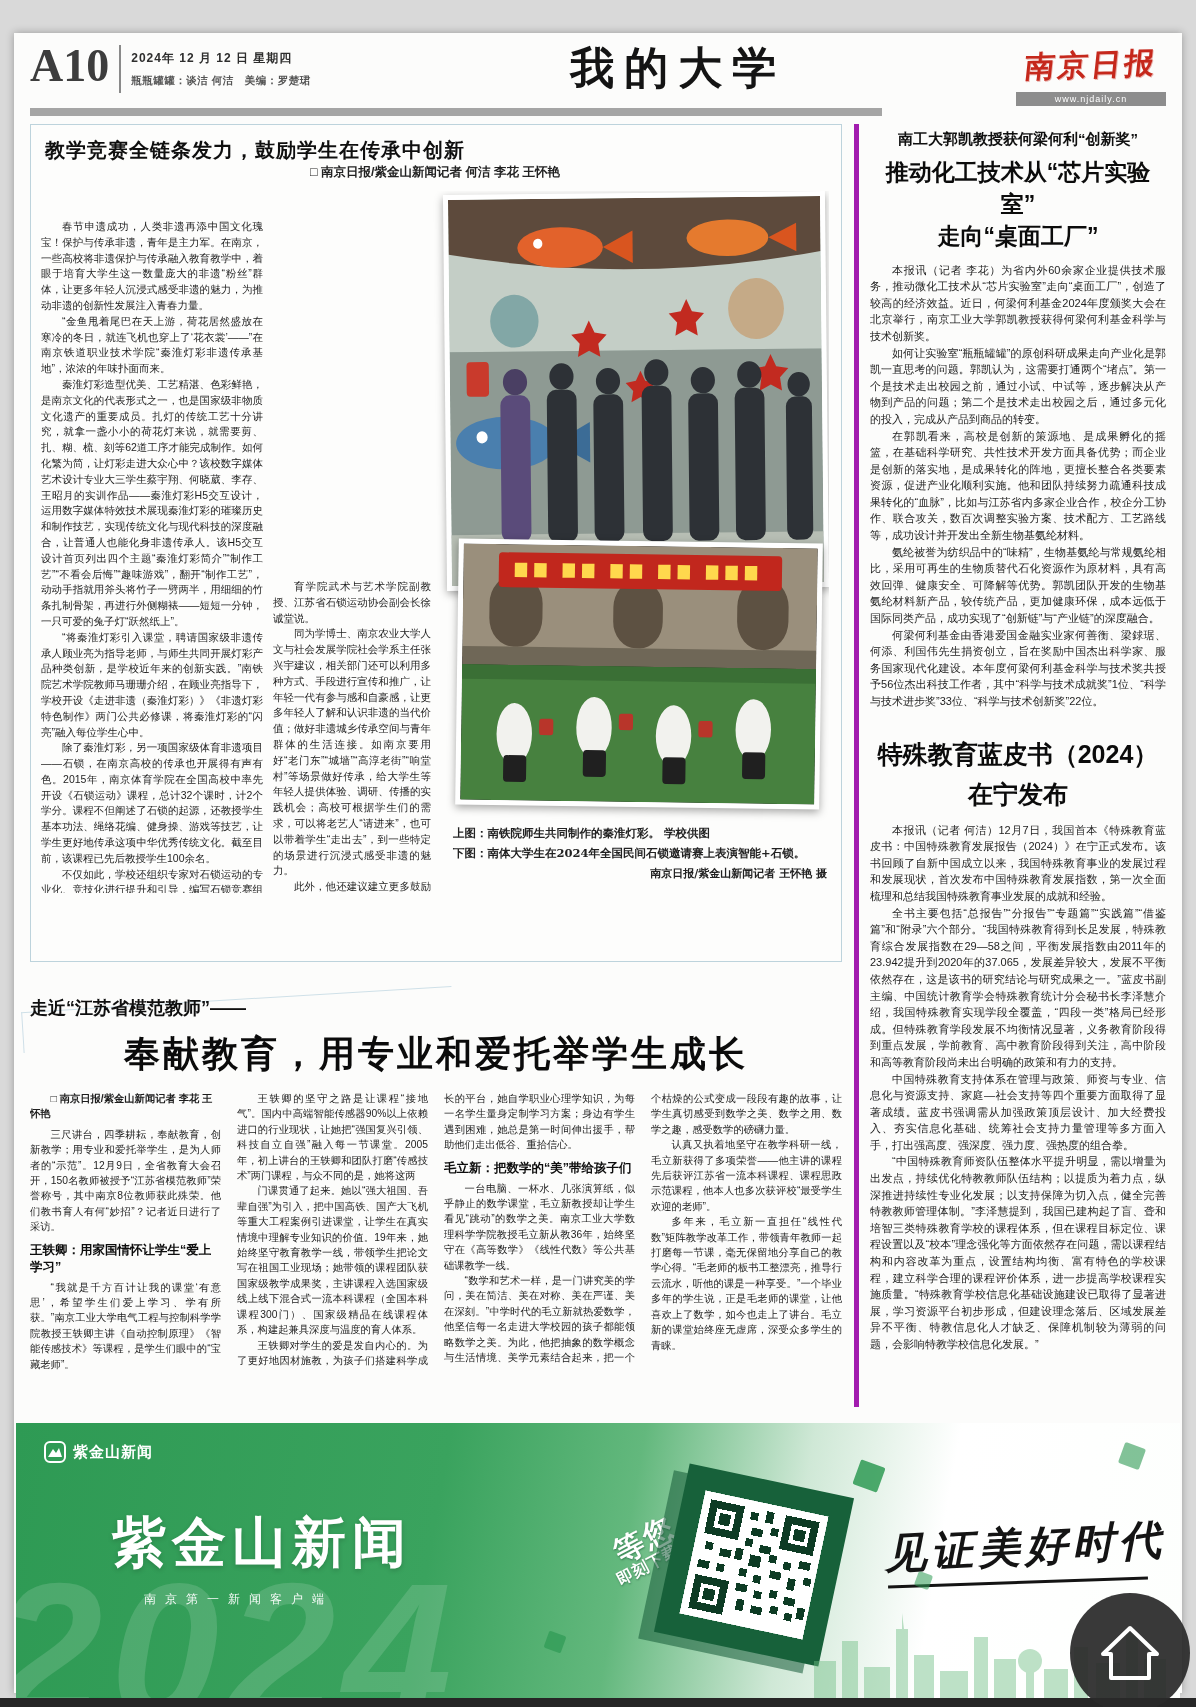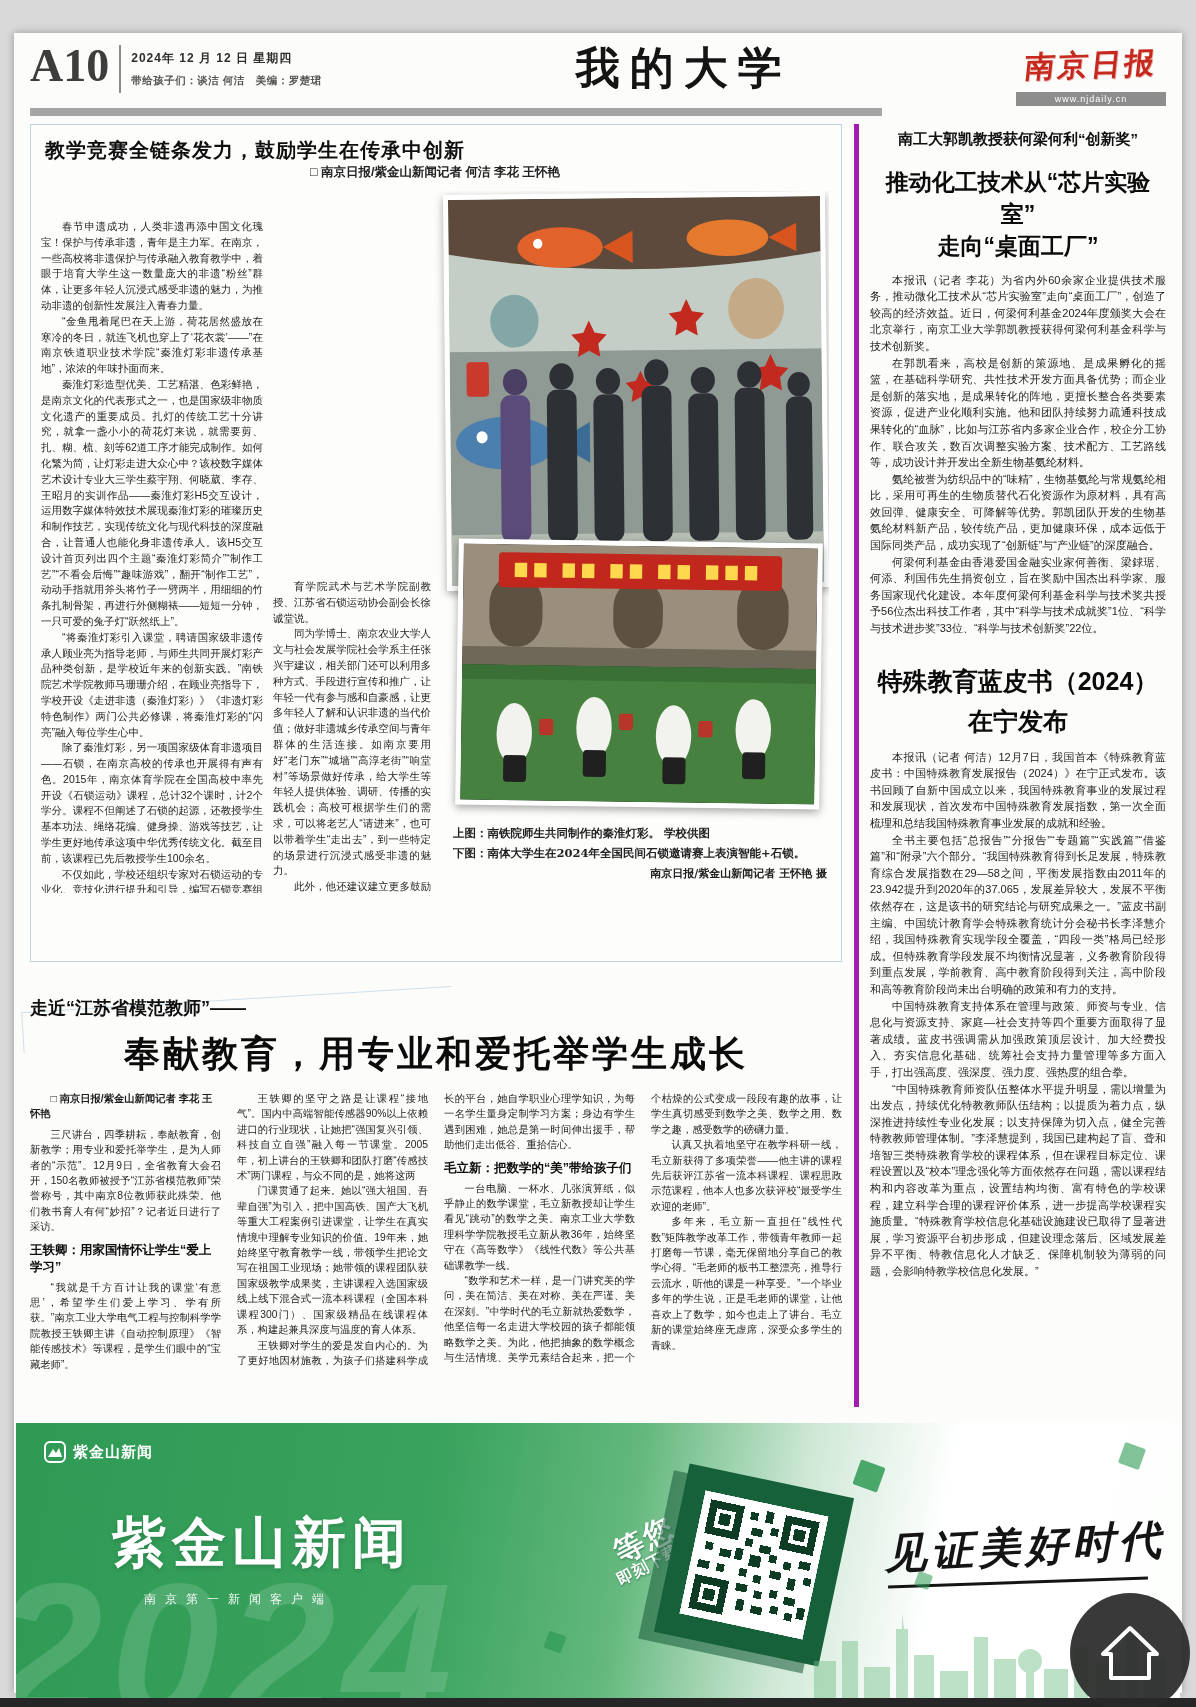--- a/index.html
+++ b/index.html
@@ -50,21 +50,21 @@
   
   .bottom-art{margin-top:34px;position:relative;}
   .kicker2{font-size:18px;font-weight:700;color:#0f0f0f;}
   .headline2{font-size:36px;font-weight:900;text-align:center;letter-spacing:3px;margin:10px 0 12px 0;color:#0b0b0b;}
   .bottom-body{column-count:4;column-gap:16px;height:316px;overflow:hidden;}
   .bottom-body .para{font-size:10.3px;line-height:15.4px;}
   .bottom-byline{font-size:11px;font-weight:700;margin:0 0 5px 0;text-align:left;}
   .subhead{font-size:12.5px;font-weight:700;margin:7px 0 4px 0;break-after:avoid;color:#0d0d0d;}
   
   .kicker3{text-align:center;font-size:15px;font-weight:700;margin-top:6px;color:#101010;}
-  .headline3{text-align:center;font-size:23px;font-weight:900;line-height:1.4;margin:17px 0 9px 0;color:#0b0b0b;}
+  .headline3{text-align:center;font-size:23px;font-weight:900;line-height:1.4;margin:7px 0 9px 0;color:#0b0b0b;}
   .aside .para{font-size:11px;line-height:16.6px;}
   .art2{margin-top:24px;}
   .headline4{text-align:center;font-size:25px;font-weight:900;line-height:1.6;margin:4px 0 8px 0;color:#0b0b0b;}
   
   .banner{position:relative;margin:16px 2px 0 2px;height:278px;overflow:hidden;
           background:linear-gradient(100deg,#2e9a54 0%,#3aa35e 36%,#63b87d 52%,#cfe8d6 66%,#ffffff 78%,#fdfffd 100%);}
   .banner-logo{position:absolute;left:28px;top:18px;display:flex;align-items:center;gap:7px;color:#fff;
                font-size:15px;font-weight:700;letter-spacing:1px;}
   .banner-title{position:absolute;left:96px;top:84px;color:#fff;font-size:54px;font-weight:900;
                 letter-spacing:6px;text-shadow:0 2px 5px rgba(0,0,0,.18);}
@@ -97,21 +97,21 @@
 </head>
 <body>
 
 <div class="paper">
 
   <div class="hdr">
     <div class="pageno">A10</div>
     <div class="hdr-div"></div>
     <div class="date-block">
       <div class="date-line">2024年 12 月 12 日  星期四</div>
-      <div class="editors-line">带给孩子们：谈洁 何洁　美编：罗楚珺</div>
+      <div class="editors-line">瓶瓶罐罐：谈洁 何洁　美编：罗楚珺</div>
     </div>
     <div class="section-title">我的大学</div>
     <div class="masthead">
       <div class="masthead-name">南京日报</div>
       <div class="masthead-web">www.njdaily.cn</div>
     </div>
   </div>
   <div class="band"></div>
 
   <div class="content">
@@ -256,20 +256,21 @@
       </section>
     </div>
 
     <aside class="aside">
       <section class="art1">
         <div class="kicker3">南工大郭凯教授获何梁何利“创新奖”</div>
         <h3 class="headline3"><span>推动化工技术从“芯片实验室”</span><br>
           <span>走向“桌面工厂”</span></h3>
         <div>
             <p class="para">本报讯（记者 李花）为省内外60余家企业提供技术服务，推动微化工技术从“芯片实验室”走向“桌面工厂”，创造了较高的经济效益。近日，何梁何利基金2024年度颁奖大会在北京举行，南京工业大学郭凯教授获得何梁何利基金科学与技术创新奖。</p>
+            <p class="para">如何让实验室“瓶瓶罐罐”的原创科研成果走向产业化是郭凯一直思考的问题。郭凯认为，这需要打通两个“堵点”。第一个是技术走出校园之前，通过小试、中试等，逐步解决从产物到产品的问题；第二个是技术走出校园之后，通过多元化的投入，完成从产品到商品的转变。</p>
             <p class="para">在郭凯看来，高校是创新的策源地、是成果孵化的摇篮，在基础科学研究、共性技术开发方面具备优势；而企业是创新的落实地，是成果转化的阵地，更擅长整合各类要素资源，促进产业化顺利实施。他和团队持续努力疏通科技成果转化的“血脉”，比如与江苏省内多家企业合作，校企分工协作、联合攻关，数百次调整实验方案、技术配方、工艺路线等，成功设计并开发出全新生物基氨纶材料。</p>
             <p class="para">氨纶被誉为纺织品中的“味精”，生物基氨纶与常规氨纶相比，采用可再生的生物质替代石化资源作为原材料，具有高效回弹、健康安全、可降解等优势。郭凯团队开发的生物基氨纶材料新产品，较传统产品，更加健康环保，成本远低于国际同类产品，成功实现了“创新链”与“产业链”的深度融合。</p>
             <p class="para">何梁何利基金由香港爱国金融实业家何善衡、梁銶琚、何添、利国伟先生捐资创立，旨在奖励中国杰出科学家、服务国家现代化建设。本年度何梁何利基金科学与技术奖共授予56位杰出科技工作者，其中“科学与技术成就奖”1位、“科学与技术进步奖”33位、“科学与技术创新奖”22位。</p>
           </div>
       </section>
       <section class="art2">
         <h3 class="headline4"><span>特殊教育蓝皮书（2024）</span><br>
           <span>在宁发布</span></h3>
         <div>
             <p class="para">本报讯（记者 何洁）12月7日，我国首本《特殊教育蓝皮书：中国特殊教育发展报告（2024）》在宁正式发布。该书回顾了自新中国成立以来，我国特殊教育事业的发展过程和发展现状，首次发布中国特殊教育发展指数，第一次全面梳理和总结我国特殊教育事业发展的成就和经验。</p>

